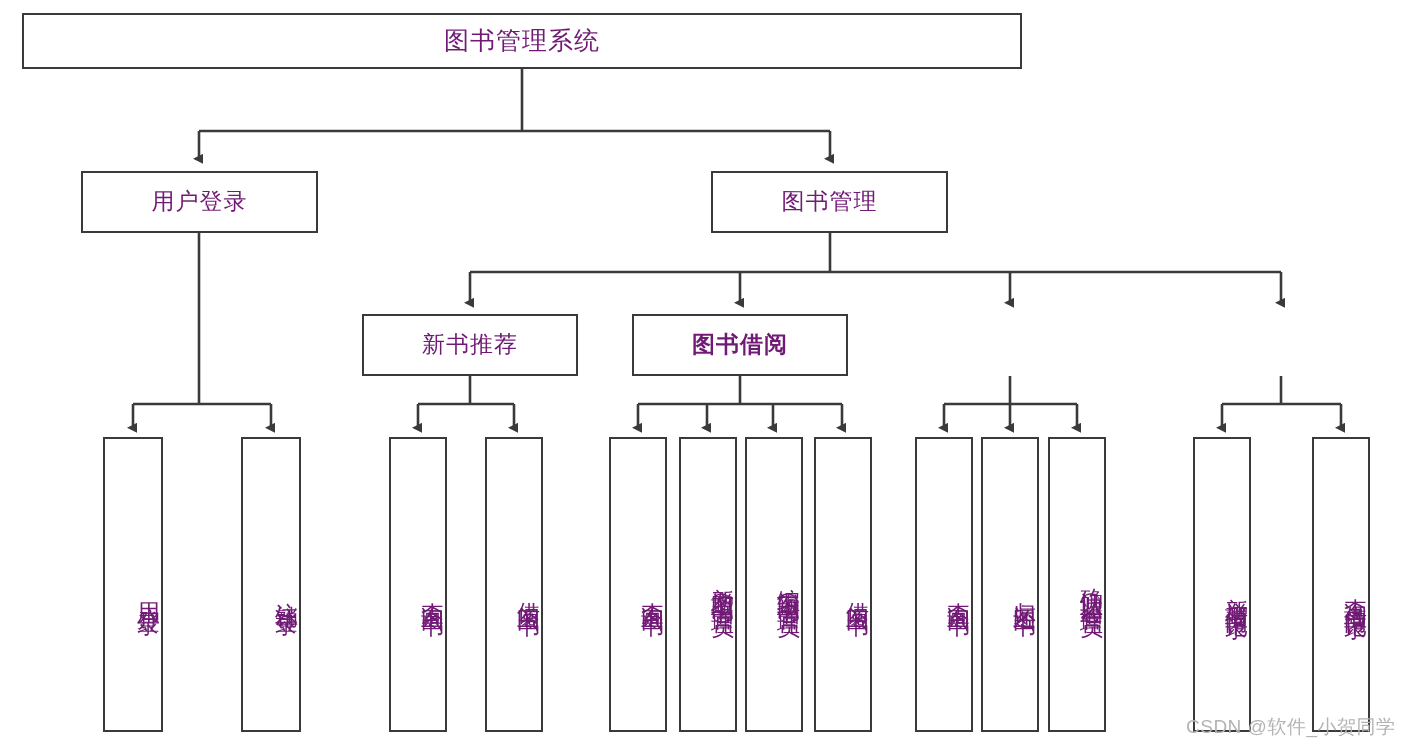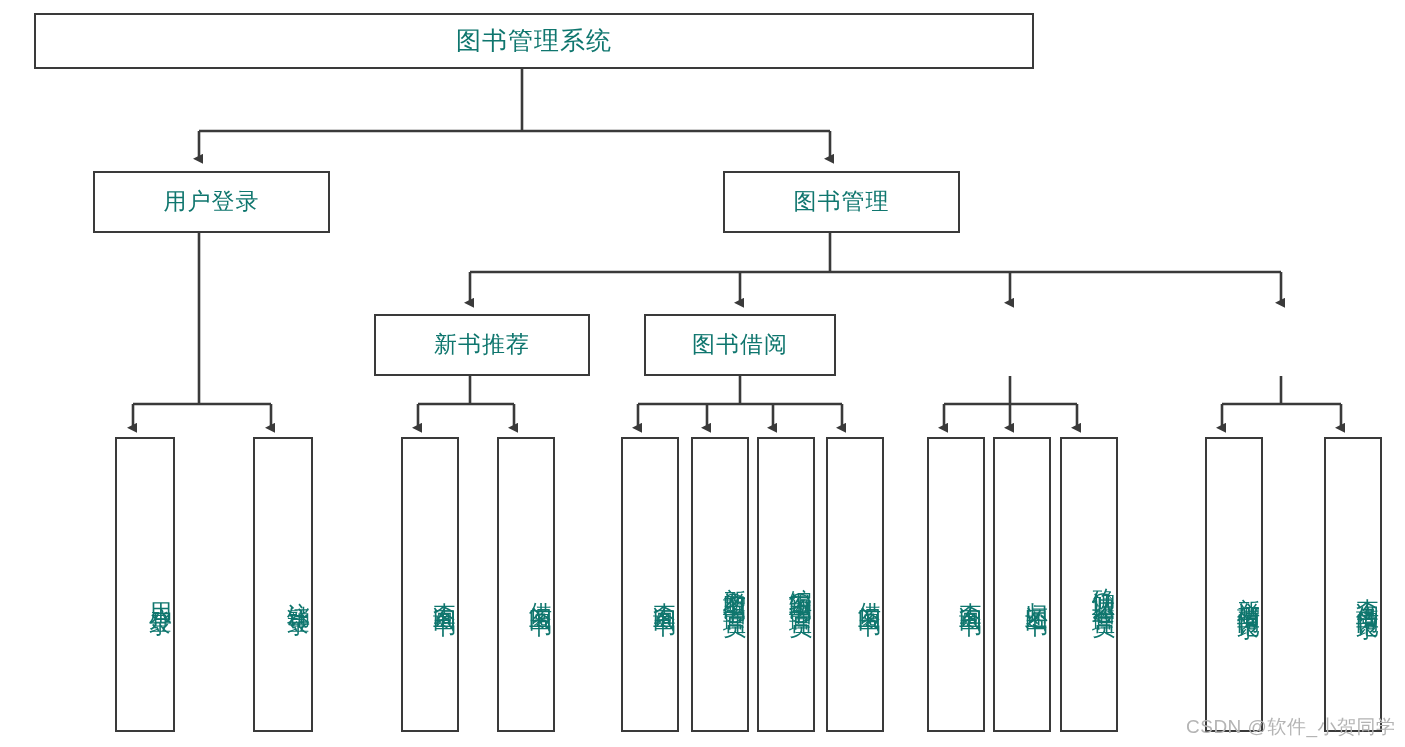--- a/index.html
+++ b/index.html
@@ -26,23 +26,22 @@
     pointer-events: none;
   }
   .node {
     position: absolute;
     box-sizing: border-box;
     background: #ffffff;
     border: 2px solid #3a3a3a;
     display: flex;
     align-items: center;
     justify-content: center;
-    color: #0f766e;
+    color: #701a75;
     z-index: 2;
-    margin-left: 12px;
   }
   .node.horiz {
     font-size: 23px;
     letter-spacing: 1px;
     line-height: 1.1;
   }
   .node.root {
     font-size: 25px;
   }
   .node.vert {
@@ -131,21 +130,21 @@
   <div class="node horiz" style="left:81px; top:171px; width:237px; height:62px;">
     <span>用户登录</span>
   </div>
   <div class="node horiz" style="left:362px; top:314px; width:216px; height:62px;">
     <span>新书推荐</span>
   </div>
 
   <div class="node horiz" style="left:711px; top:171px; width:237px; height:62px;">
     <span>图书管理</span>
   </div>
-  <div class="node horiz" style="left:632px; top:314px; width:192px; height:62px;">
+  <div class="node horiz" style="left:632px; top:314px; width:216px; height:62px;font-weight:bold;">
     <span>图书借阅</span>
   </div>
 
   <div class="node vert" style="left:103px; top:437px; width:60px; height:295px;">
     <span>用户登录</span>
   </div>
   <div class="node vert" style="left:241px; top:437px; width:60px; height:295px;">
     <span>注销登录</span>
   </div>
 

